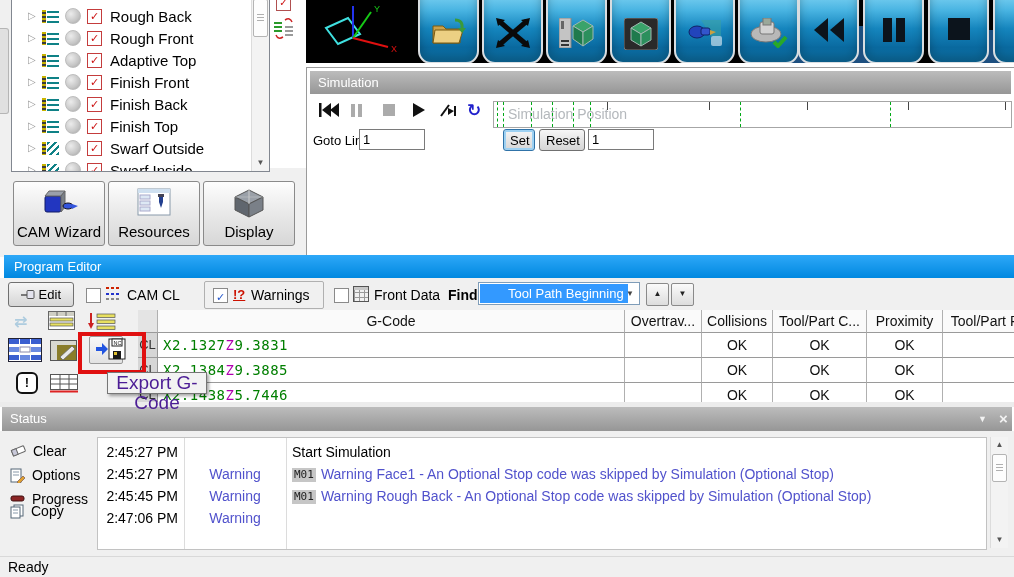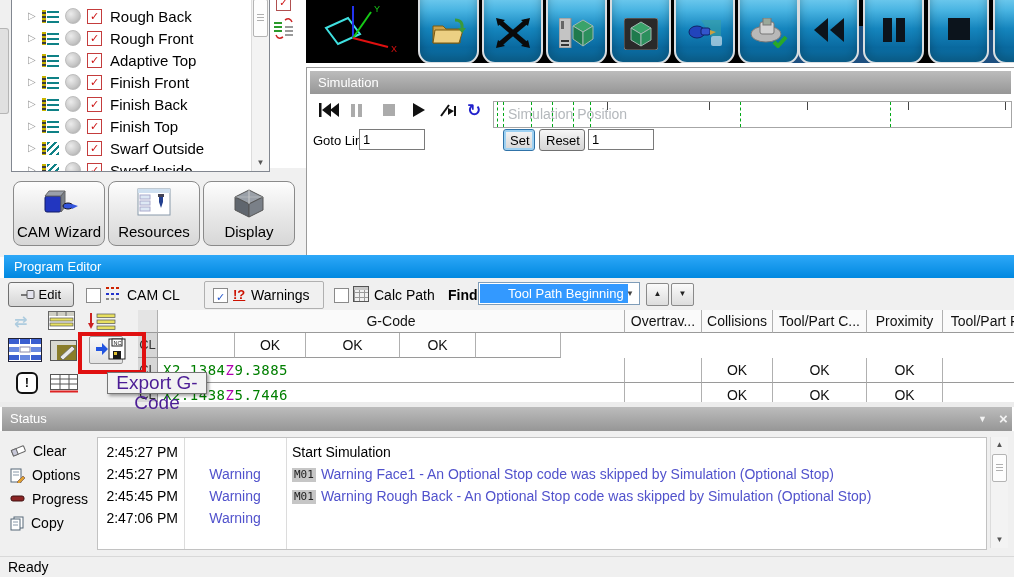--- a/index.html
+++ b/index.html
@@ -50,21 +50,21 @@
   .play-tri{width:0;height:0;border-left:12px solid #111;border-top:7px solid rgba(0,0,0,0);border-bottom:7px solid rgba(0,0,0,0);}
   .loop-g{color:#2121cc;font-size:17px;font-weight:bold;}
   #sim-slider{position:absolute;left:186px;top:33px;width:517px;height:25px;border:1px solid #a6a6a6;background:#fff;}
   #slider-label{position:absolute;left:14px;top:0;line-height:25px;color:#b4b8bc;font-size:14px;}
   .tick-green{position:absolute;top:0;bottom:0;width:0;border-left:1px dashed #00a816;}
   .tick-black{position:absolute;top:0;width:1px;height:8px;background:#444;}
   .win-input{position:absolute;height:19px;border:1px solid #7a7a7a;font-family:inherit;font-size:13px;padding:0 3px;background:#fff;}
   .win-btn{position:absolute;height:22px;border:1px solid #707070;border-radius:3px;background:linear-gradient(#f6f6f6,#e2e2e2 60%,#d6d6d6);font-size:13px;text-align:center;}
   .btn-default{border:1px solid #3073a8;box-shadow:inset 0 0 0 2px #9ed1f2;}
   
-  .nav-btn{position:absolute;top:181px;width:90px;height:63px;border:1px solid #8a8a8a;border-radius:8px;
+  .nav-btn{position:absolute;top:181px;width:90px;height:63px;border:1px solid #8a8a8a;border-radius:3px;
     background:linear-gradient(#fdfdfd,#e7e7e7 55%,#d7d7d7);}
   .nav-ic{position:absolute;left:50%;top:6px;transform:translateX(-50%);}
   .nav-lbl{position:absolute;left:0;right:0;bottom:5px;text-align:center;font-size:15px;color:#000;}
   
   #pe-title{left:4px;top:255px;width:1014px;height:23px;line-height:23px;padding-left:10px;box-sizing:border-box;
     background:linear-gradient(#2ea8f8,#0088e0);color:#fff;font-size:13px;}
   #pe-toolbar{left:0;top:278px;width:1014px;height:32px;background:#f0f0f0;}
   .cb{position:absolute;width:13px;height:13px;border:1px solid #8a8a8a;background:#fff;text-align:center;}
   .cb.checked::after{content:"✓";color:#2255cc;font-size:11px;font-weight:bold;line-height:12px;}
   .tb-lbl{position:absolute;font-size:14px;color:#000;white-space:nowrap;}
@@ -383,21 +383,21 @@
     <span class="cb" style="left:86px;top:10px;"></span>
     <span class="cam-cl-ic" style="left:106px;top:7px;"></span>
     <span class="tb-lbl" style="left:127px;top:9px;">CAM CL</span>
     <span id="warn-frame">
       <span class="cb checked" style="left:8px;top:6px;"></span>
       <span class="warn-mark">!?</span>
       <span class="tb-lbl" style="left:46px;top:5px;">Warnings</span>
     </span>
     <span class="cb" style="left:334px;top:10px;"></span>
     <span class="grid-ic" style="left:353px;top:8px;"></span>
-    <span class="tb-lbl" style="left:374px;top:9px;">Calc Path</span>
+    <span class="tb-lbl" style="left:374px;top:9px;">Front Data</span>
     <span class="tb-lbl" style="left:448px;top:9px;font-weight:bold;">Find</span>
     <span id="find-combo">
       <span id="find-value" style="background: rgb(51, 153, 255); padding-left: 28px;">Tool Path Beginning</span>
       <span id="find-arrow"></span>
     </span>
     <span class="mini-btn mini-up" style="left:646px;"></span>
     <span class="mini-btn mini-dn" style="left:671px;"></span>
   </div>
 
   <div class="abs" id="pe-icons"></div>
@@ -462,20 +462,21 @@
         <span class="gt-cell gt-head gt-corner" style="width: 20px;"></span>
         <span class="gt-cell gt-head" style="width: 467px;">G-Code</span>
         <span class="gt-cell gt-head" style="width: 77px;">Overtrav...</span>
         <span class="gt-cell gt-head" style="width: 71px;">Collisions</span>
         <span class="gt-cell gt-head" style="width: 94px;">Tool/Part C...</span>
         <span class="gt-cell gt-head" style="width: 76px;">Proximity</span>
         <span class="gt-cell gt-head" style="width: 85px;">Tool/Part P</span>
       </div>
       <div class="gt-row">
         <span class="gt-cell gt-rowhead" style="width: 20px;">CL</span>
+        <span class="gt-cell gt-gcode" style="width: 467px;"><span style="color: rgb(0, 127, 0);">X2.1327</span><span style="color: rgb(176, 0, 176);">Z</span><span style="color: rgb(0, 127, 0);">9.3831</span></span>
         <span class="gt-cell gt-val" style="width: 77px;"></span>
         <span class="gt-cell gt-val" style="width: 71px;">OK</span>
         <span class="gt-cell gt-val" style="width: 94px;">OK</span>
         <span class="gt-cell gt-val" style="width: 76px;">OK</span>
         <span class="gt-cell gt-val" style="width: 85px;"></span>
       </div>
       <div class="gt-row">
         <span class="gt-cell gt-rowhead" style="width: 20px;">CL</span>
         <span class="gt-cell gt-gcode" style="width: 467px;"><span style="color: rgb(0, 127, 0);">X2.1384</span><span style="color: rgb(176, 0, 176);">Z</span><span style="color: rgb(0, 127, 0);">9.3885</span></span>
         <span class="gt-cell gt-val" style="width: 77px;"></span>
@@ -518,21 +519,21 @@
           <path d="M7 14 L13 8 L15 10 L9 16 Z" fill="#e0a030" stroke="#865" stroke-width=".8"></path>
         </svg>
       <span>Options</span>
     </div>
     <div class="stat-btn" style="top:56px;">
       <svg width="16" height="8" viewBox="0 0 16 8">
           <rect x="1" y="1" width="13" height="5" rx="2" fill="#8b2424" stroke="#401010"></rect>
         </svg>
       <span>Progress</span>
     </div>
-    <div class="stat-btn" style="top:80px;">
+    <div class="stat-btn" style="top:68px;">
       <svg width="15" height="15" viewBox="0 0 15 15">
           <rect x="4" y="1" width="9" height="11" fill="#fff" stroke="#567"></rect>
           <rect x="1" y="3" width="9" height="11" fill="#fff" stroke="#567"></rect>
           <line x1="3" y1="6" x2="8" y2="6" stroke="#89a"></line>
           <line x1="3" y1="9" x2="8" y2="9" stroke="#89a"></line>
         </svg>
       <span>Copy</span>
     </div>
   </div>
   <div class="abs" id="log-area">

